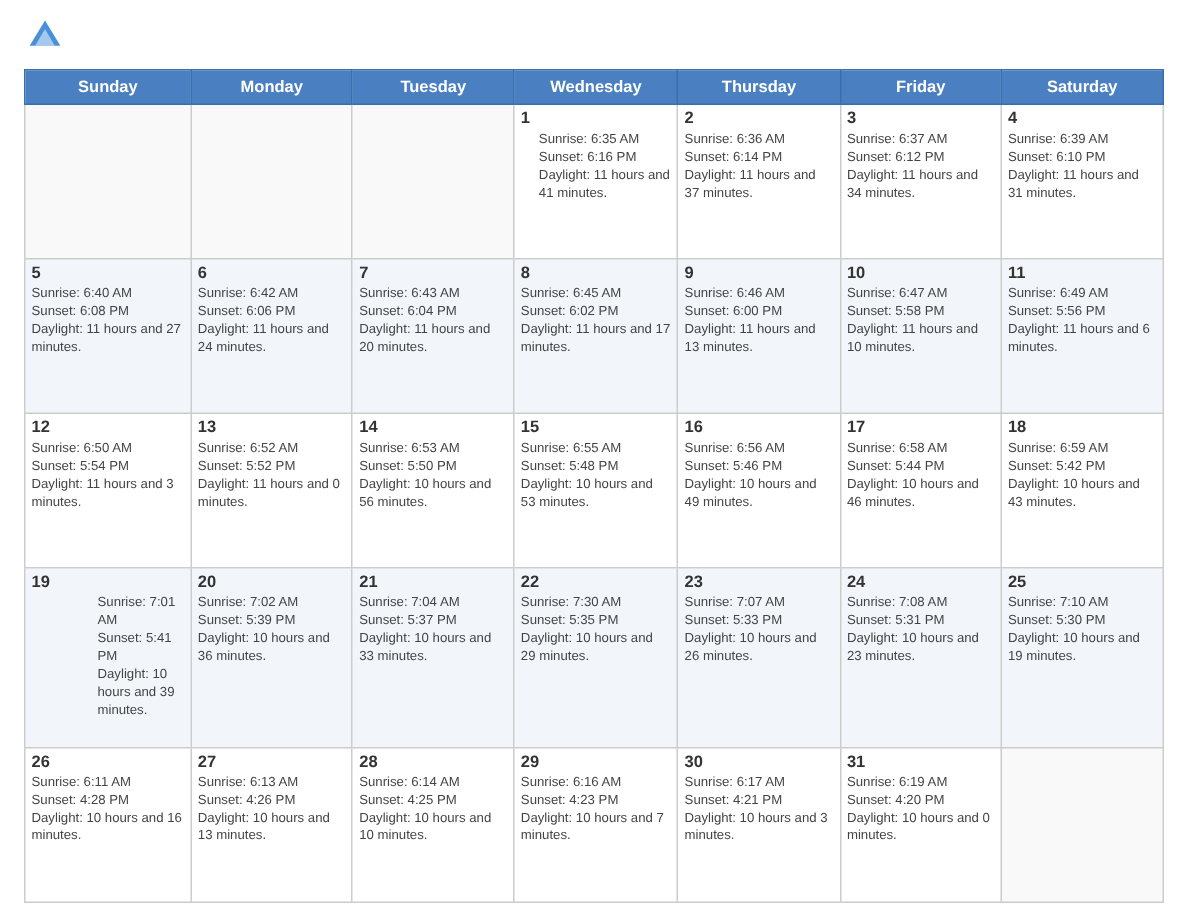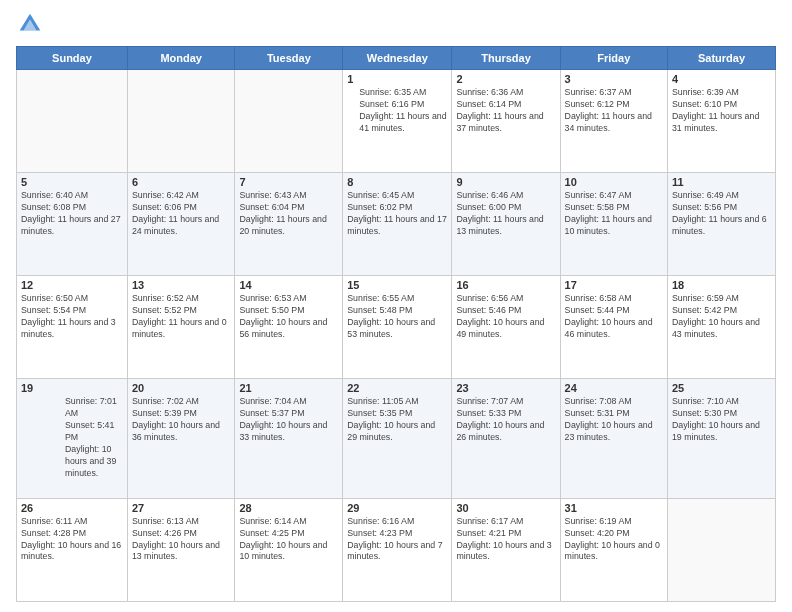--- a/index.html
+++ b/index.html
@@ -267,21 +267,21 @@
 Daylight: 10 hours and 36 minutes.</div>
           </td>
           <td>
             <div class="day-num">21</div>
             <div class="day-info" style="white-space: pre-line;">Sunrise: 7:04 AM
 Sunset: 5:37 PM
 Daylight: 10 hours and 33 minutes.</div>
           </td>
           <td>
             <div class="day-num">22</div>
-            <div class="day-info" style="white-space: pre-line;">Sunrise: 11:05 AM
+            <div class="day-info" style="white-space: pre-line;">Sunrise: 7:30 AM
 Sunset: 5:35 PM
 Daylight: 10 hours and 29 minutes.</div>
           </td>
           <td>
             <div class="day-num">23</div>
             <div class="day-info" style="white-space: pre-line;">Sunrise: 7:07 AM
 Sunset: 5:33 PM
 Daylight: 10 hours and 26 minutes.</div>
           </td>
           <td>

